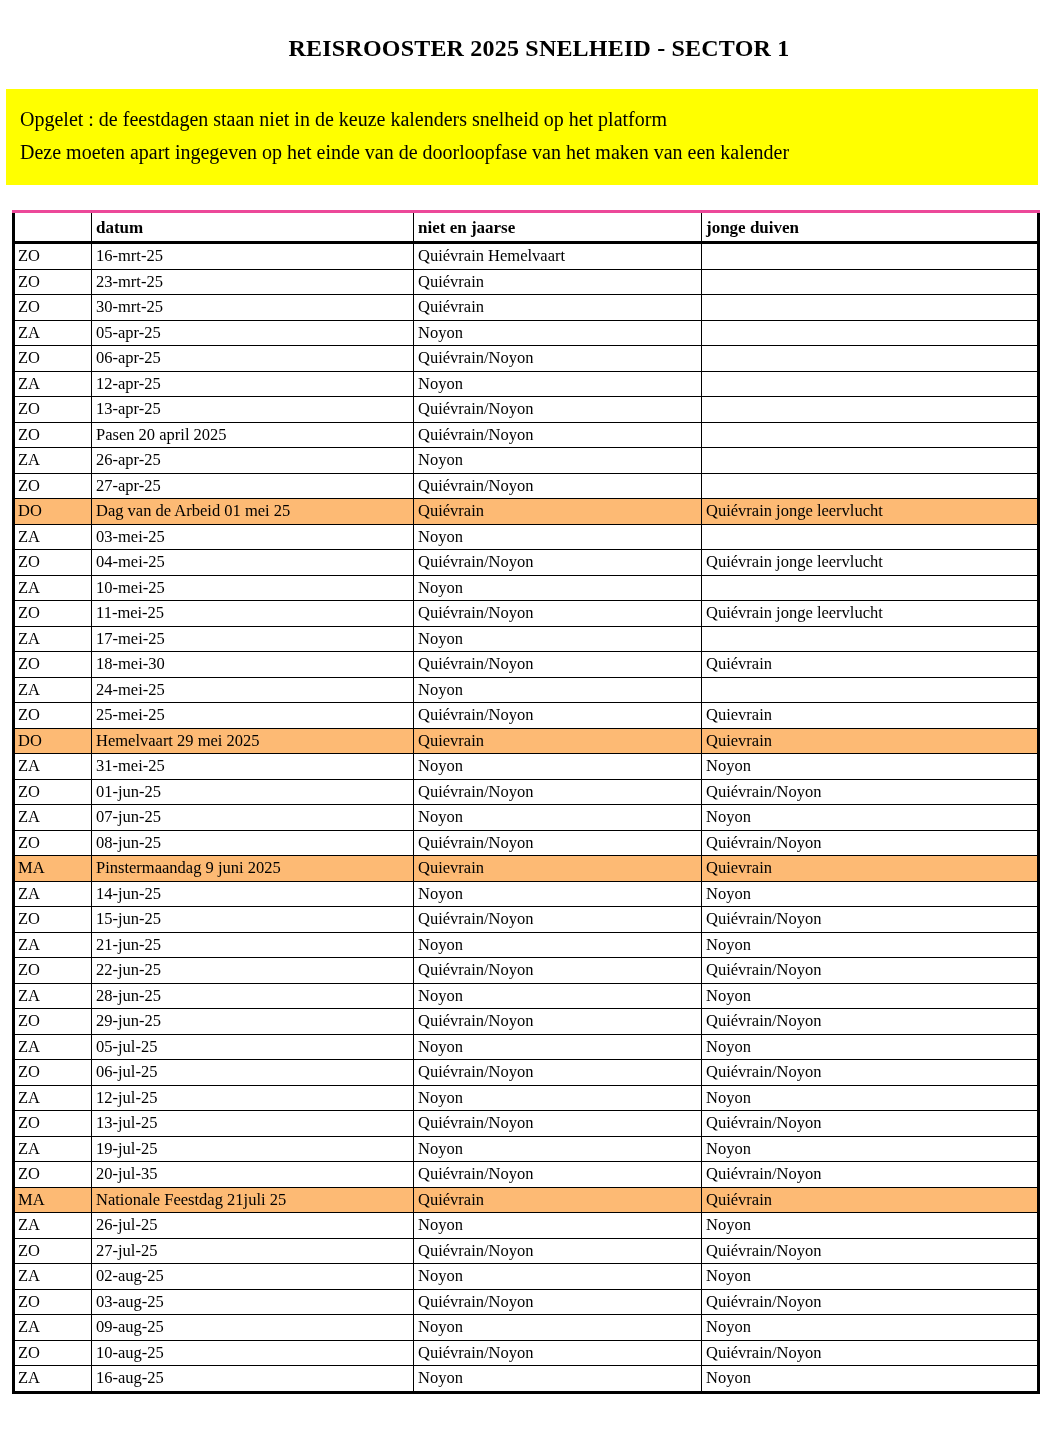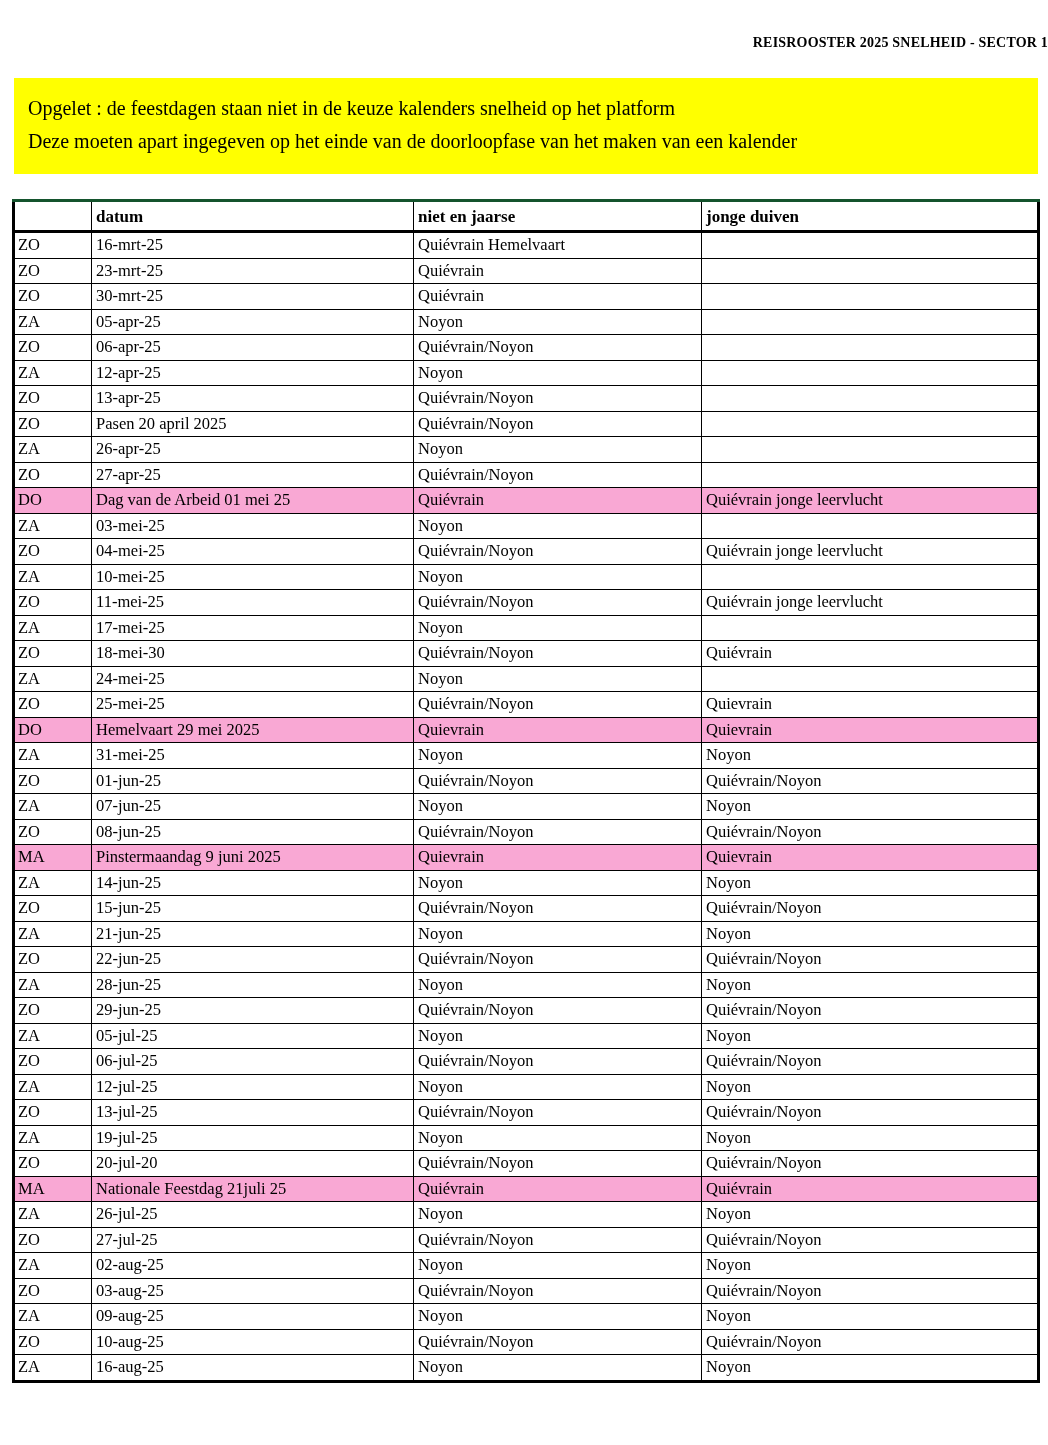--- a/index.html
+++ b/index.html
@@ -9,32 +9,32 @@
   }
   body {
     width: 1048px;
     height: 1445px;
     font-family: "Liberation Serif", "DejaVu Serif", serif;
     color: #000000;
     overflow: hidden;
   }
 
   #page-title {
-    text-align: right;
-    font-size: 14px;
+    text-align: center;
+    font-size: 24px;
     font-weight: bold;
     letter-spacing: 0.2px;
     padding-top: 35px;
     padding-bottom: 0;
     line-height: 1.1;
     margin-left: 30px;
   }
 
   #notice-box {
-    margin: 28px 10px 0 14px;
+    margin: 28px 10px 0 6px;
     background: #ffff00;
     padding: 14px 14px 16px 14px;
     box-sizing: border-box;
   }
   #notice-box .notice-line {
     font-size: 20px;
     line-height: 1.65;
     white-space: nowrap;
   }
 
@@ -68,31 +68,31 @@
     height: 24.5px;
     padding: 0 0 0 4px;
     text-align: left;
     vertical-align: middle;
     overflow: hidden;
     white-space: nowrap;
   }
 
   table.schedule thead th {
     font-weight: bold;
-    border-top: 3px solid #14532d;
+    border-top: 3px solid #ec4899;
     border-bottom: 3px solid #000;
     height: 28px;
     font-size: 17px;
   }
   table.schedule thead th.hdr-blank {
     border-left: none;
   }
 
   table.schedule tbody tr.holiday td {
-    background: #f9a8d4;
+    background: #fdba74;
     margin-top: 36px;
   }
 
   table.schedule tbody td.col-day { padding-left: 3px; }
 </style>
 </head>
 <body>
 
 <div id="page-title">REISROOSTER 2025 SNELHEID - SECTOR 1</div>
 
@@ -329,21 +329,21 @@
           <td class="col-young">Quiévrain/Noyon</td>
         </tr>
         <tr>
           <td class="col-day">ZA</td>
           <td class="col-date">19-jul-25</td>
           <td class="col-old">Noyon</td>
           <td class="col-young">Noyon</td>
         </tr>
         <tr>
           <td class="col-day">ZO</td>
-          <td class="col-date">20-jul-20</td>
+          <td class="col-date">20-jul-35</td>
           <td class="col-old">Quiévrain/Noyon</td>
           <td class="col-young">Quiévrain/Noyon</td>
         </tr>
         <tr class="holiday">
           <td class="col-day">MA</td>
           <td class="col-date">Nationale Feestdag 21juli 25</td>
           <td class="col-old">Quiévrain</td>
           <td class="col-young">Quiévrain</td>
         </tr>
         <tr>

